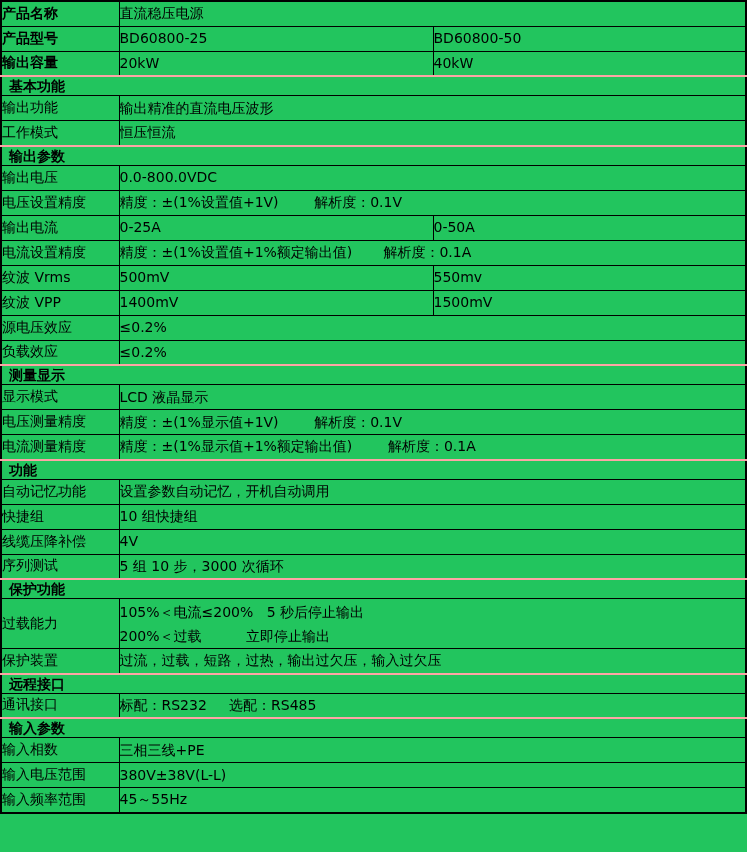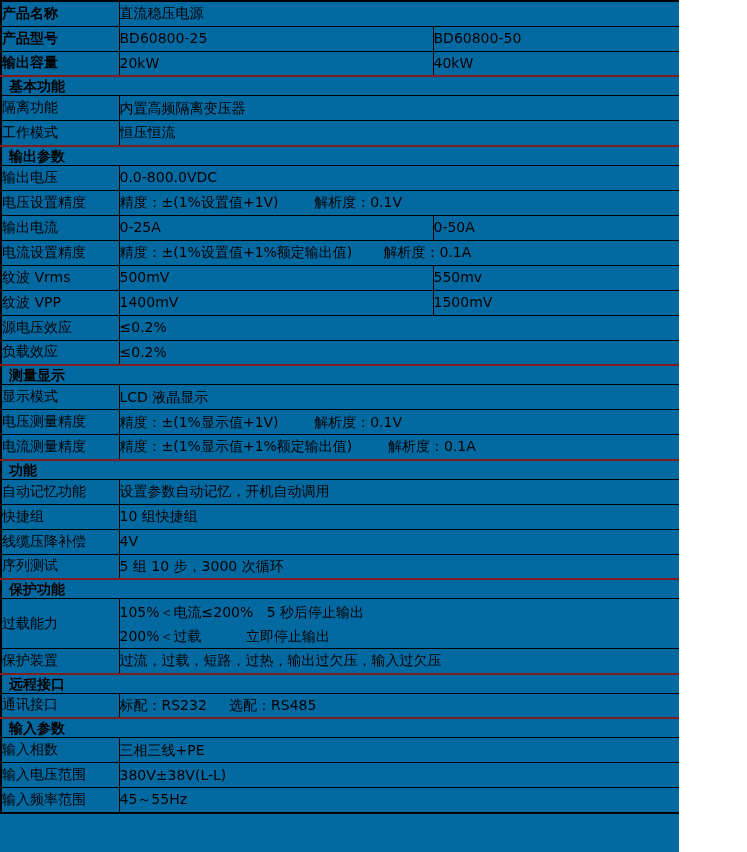--- a/index.html
+++ b/index.html
@@ -3,43 +3,43 @@
 <meta charset="utf-8">
 <style>
   html, body {
     margin: 0;
     padding: 0;
     background: #ffffff;
     font-family: "DejaVu Sans", "Liberation Sans", sans-serif;
     color: #000000;
   }
   .page {
-    width: 679px;
+    width: 747px;
     height: 852px;
-    background: #0369a1;
+    background: #22c55e;
     box-sizing: border-box;
     overflow: hidden;
   }
   table.spec {
     width: 745px;
     border-collapse: collapse;
     table-layout: fixed;
     border: 2px solid #000;
     margin: 0;
   }
   table.spec td {
     border: 1px solid #000;
     font-size: 14px;
     vertical-align: middle;
     padding: 0;
     overflow: hidden;
   }
   
   tr.section-row td {
-    border-top: 2px solid #7f1d1d;
+    border-top: 2px solid #fca5a5;
     border-bottom: 1px solid #000;
   }
   tr.section-row td .section-label {
     font-weight: bold;
     font-size: 14px;
     padding: 1px 0 1px 7px;
     line-height: 16px;
   }
   tr.data-row {
     height: 25px;
@@ -92,22 +92,22 @@
           <td class="label-cell bold">输出容量</td>
           <td class="value-cell">20kW</td>
           <td class="value-cell">40kW</td>
         </tr>
         <tr class="section-row">
           <td colspan="3">
             <div class="section-label">基本功能</div>
           </td>
         </tr>
         <tr class="data-row">
-          <td class="label-cell">隔离功能</td>
-          <td colspan="2" class="value-cell">内置高频隔离变压器</td>
+          <td class="label-cell">输出功能</td>
+          <td colspan="2" class="value-cell">输出精准的直流电压波形</td>
         </tr>
         <tr class="data-row">
           <td class="label-cell">工作模式</td>
           <td colspan="2" class="value-cell">恒压恒流</td>
         </tr>
         <tr class="section-row">
           <td colspan="3">
             <div class="section-label">输出参数</div>
           </td>
         </tr>

